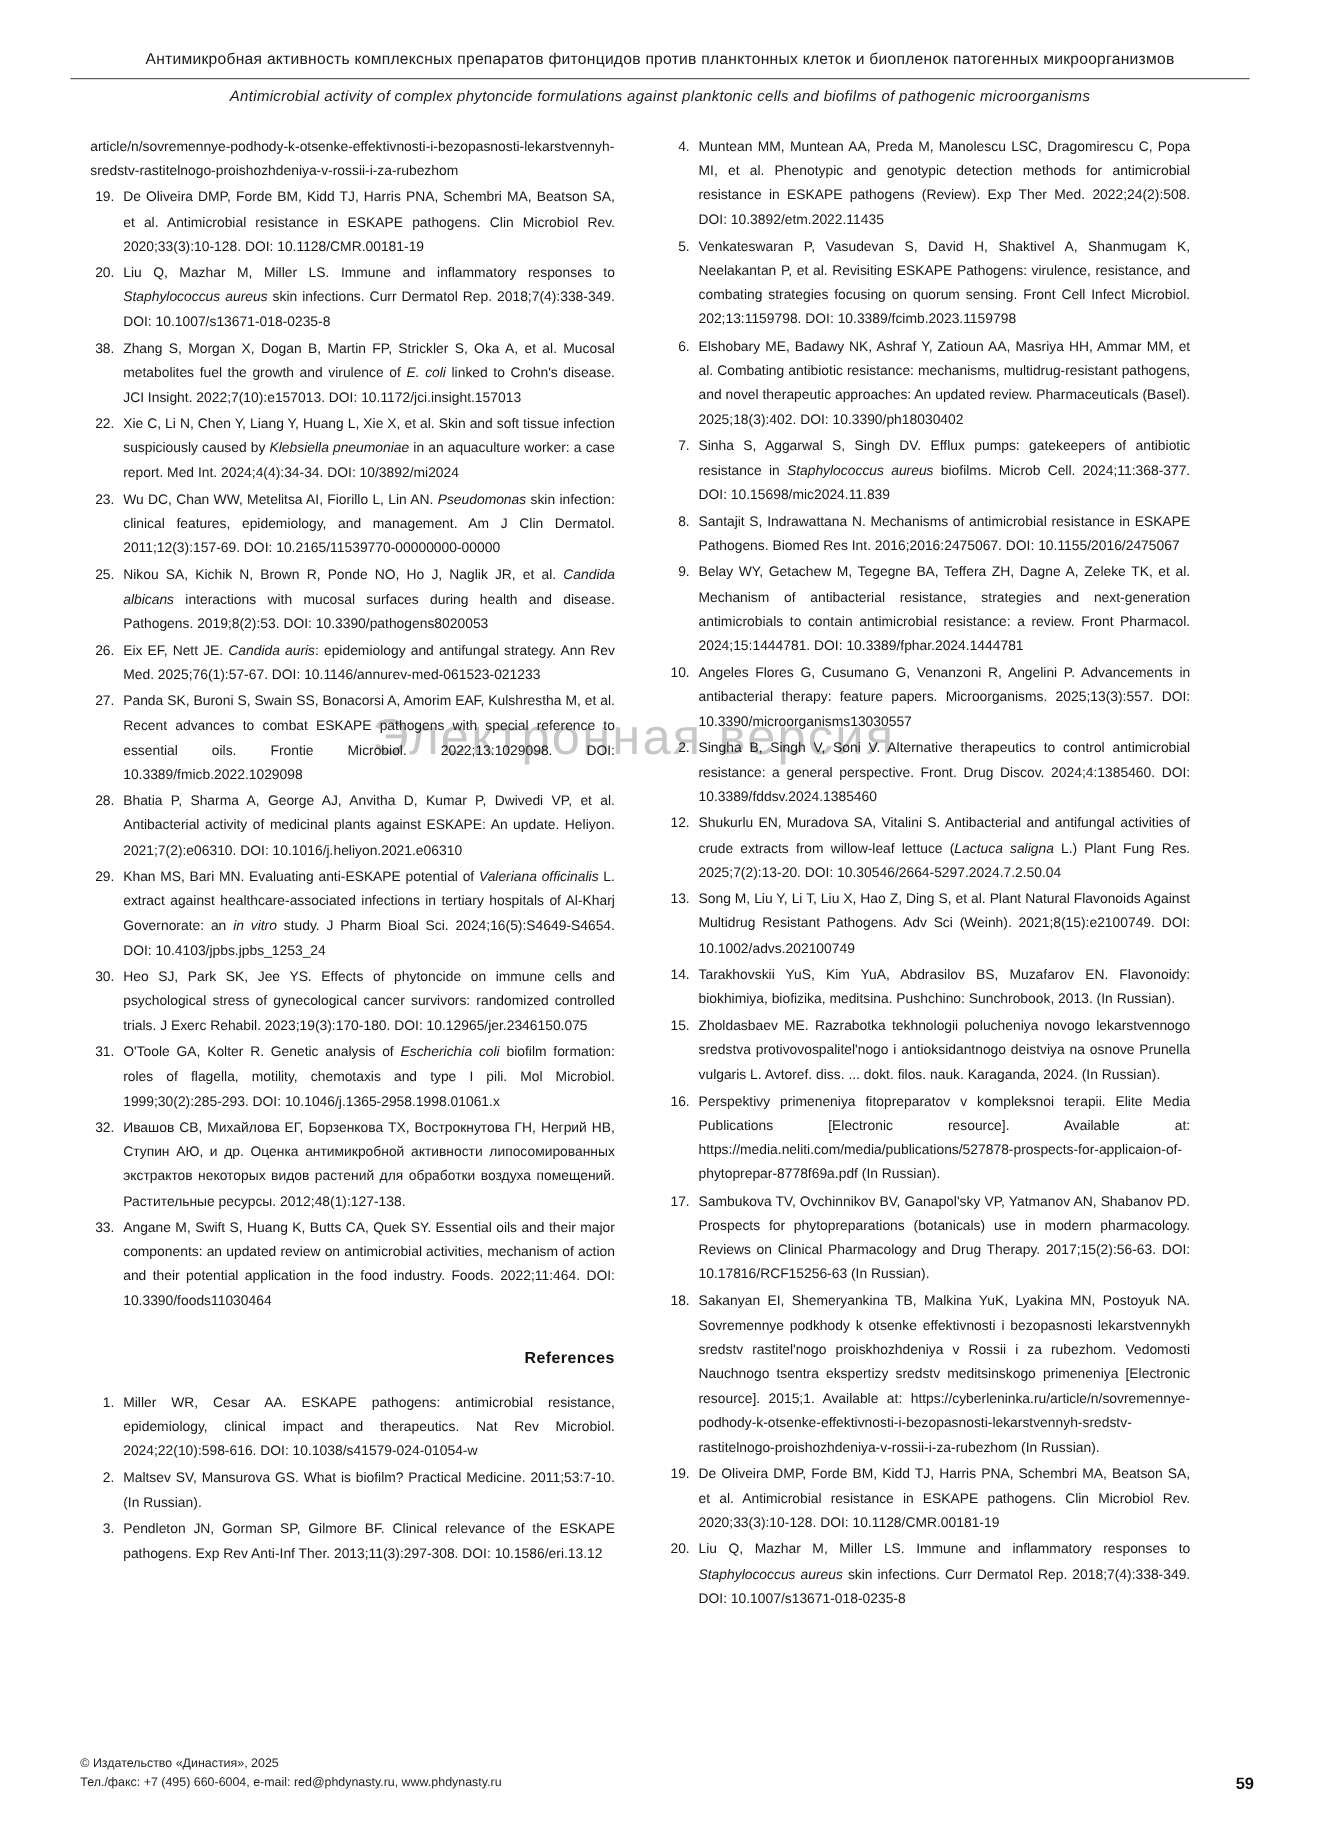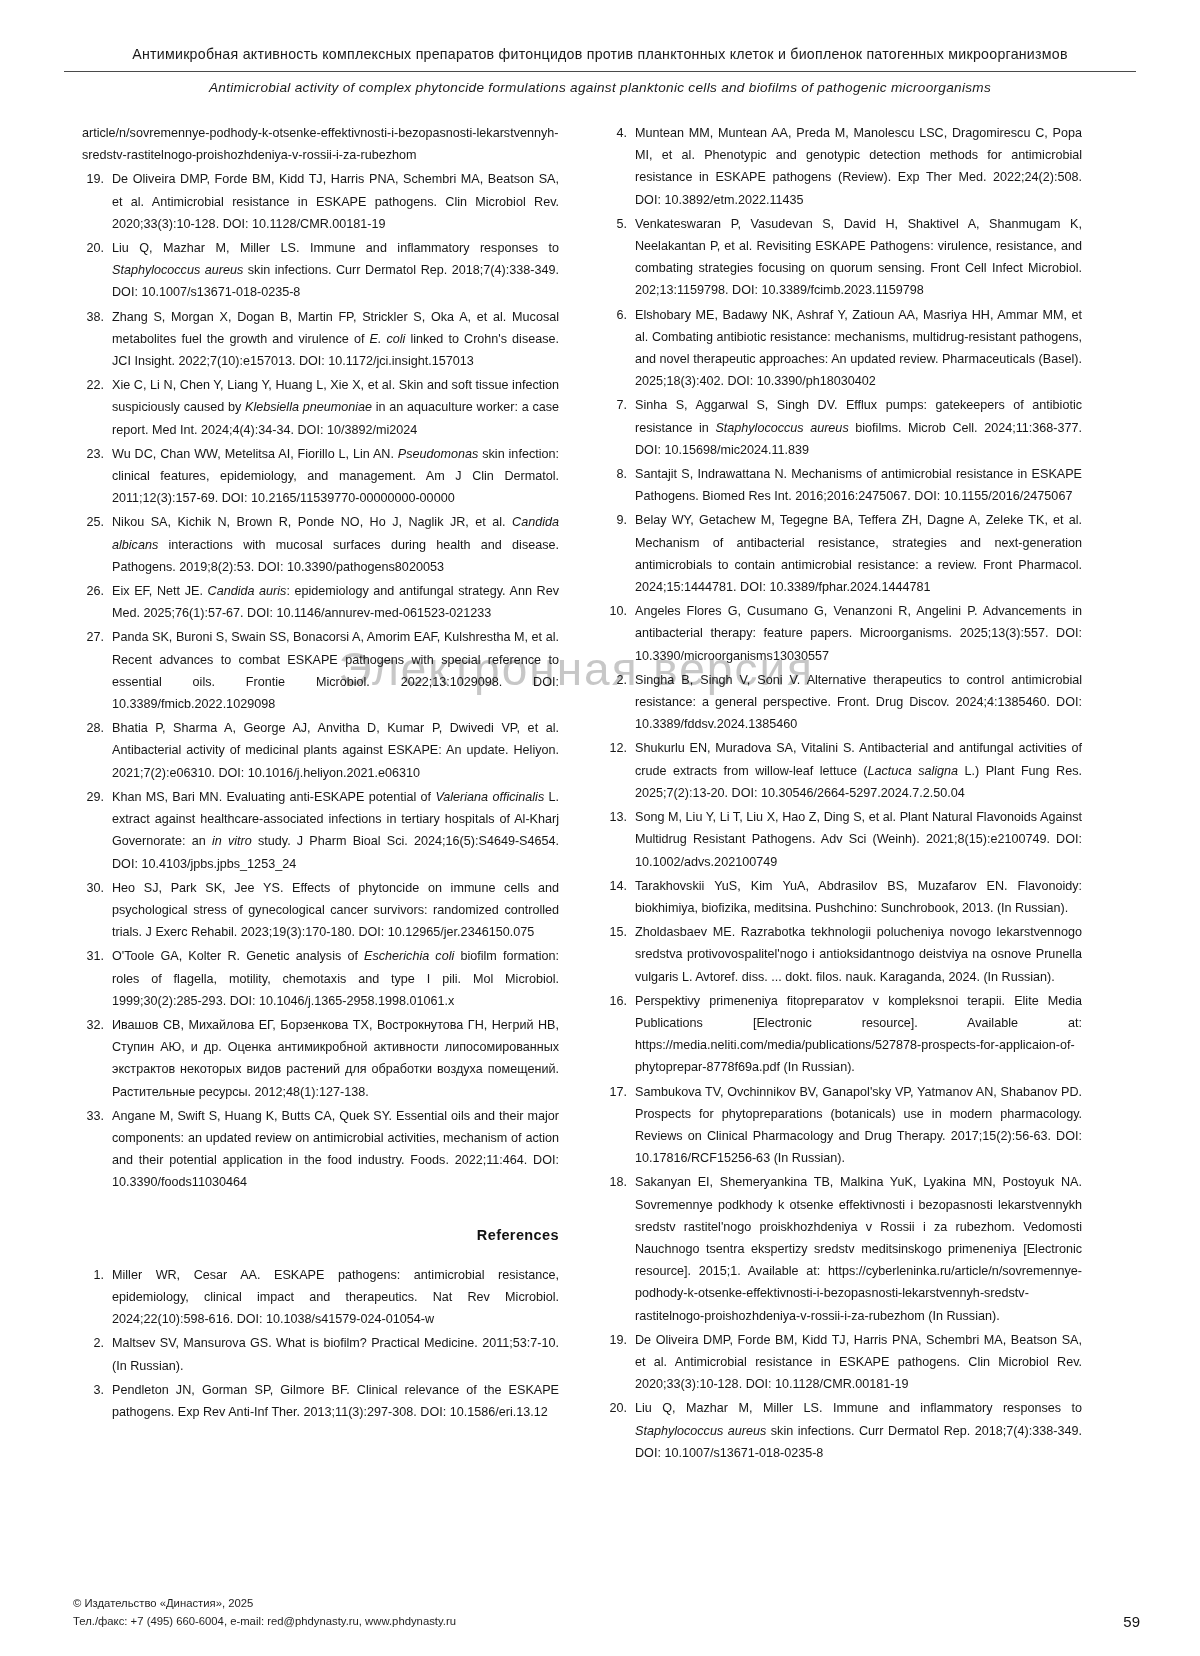--- a/index.html
+++ b/index.html
@@ -34,21 +34,21 @@
   .refs-heading {
     font-size:14.5px; font-weight:bold; letter-spacing:0.4px;
     text-align:right; margin:30px 0 18px 0; color:#111;
   }
 
   .footer {
     position:absolute; left:73px; right:60px; bottom:26px;
     display:flex; justify-content:space-between; align-items:flex-end; z-index:2;
   }
   .footer-left { font-size:11.3px; line-height:17.5px; color:#1f1f1f; }
-  .page-number { font-size:15px; font-weight:normal; color:#111; }
+  .page-number { font-size:15px; font-weight:bold; color:#111; }
 </style>
 </head>
 <body>
 
 <div class="page">
 
   <header class="header">
     <div class="title-ru">Антимикробная активность комплексных препаратов фитонцидов против планктонных клеток и биопленок патогенных микроорганизмов</div>
     <hr class="header-rule">
     <div class="title-en">Antimicrobial activity of complex phytoncide formulations against planktonic cells and biofilms of pathogenic microorganisms</div>

